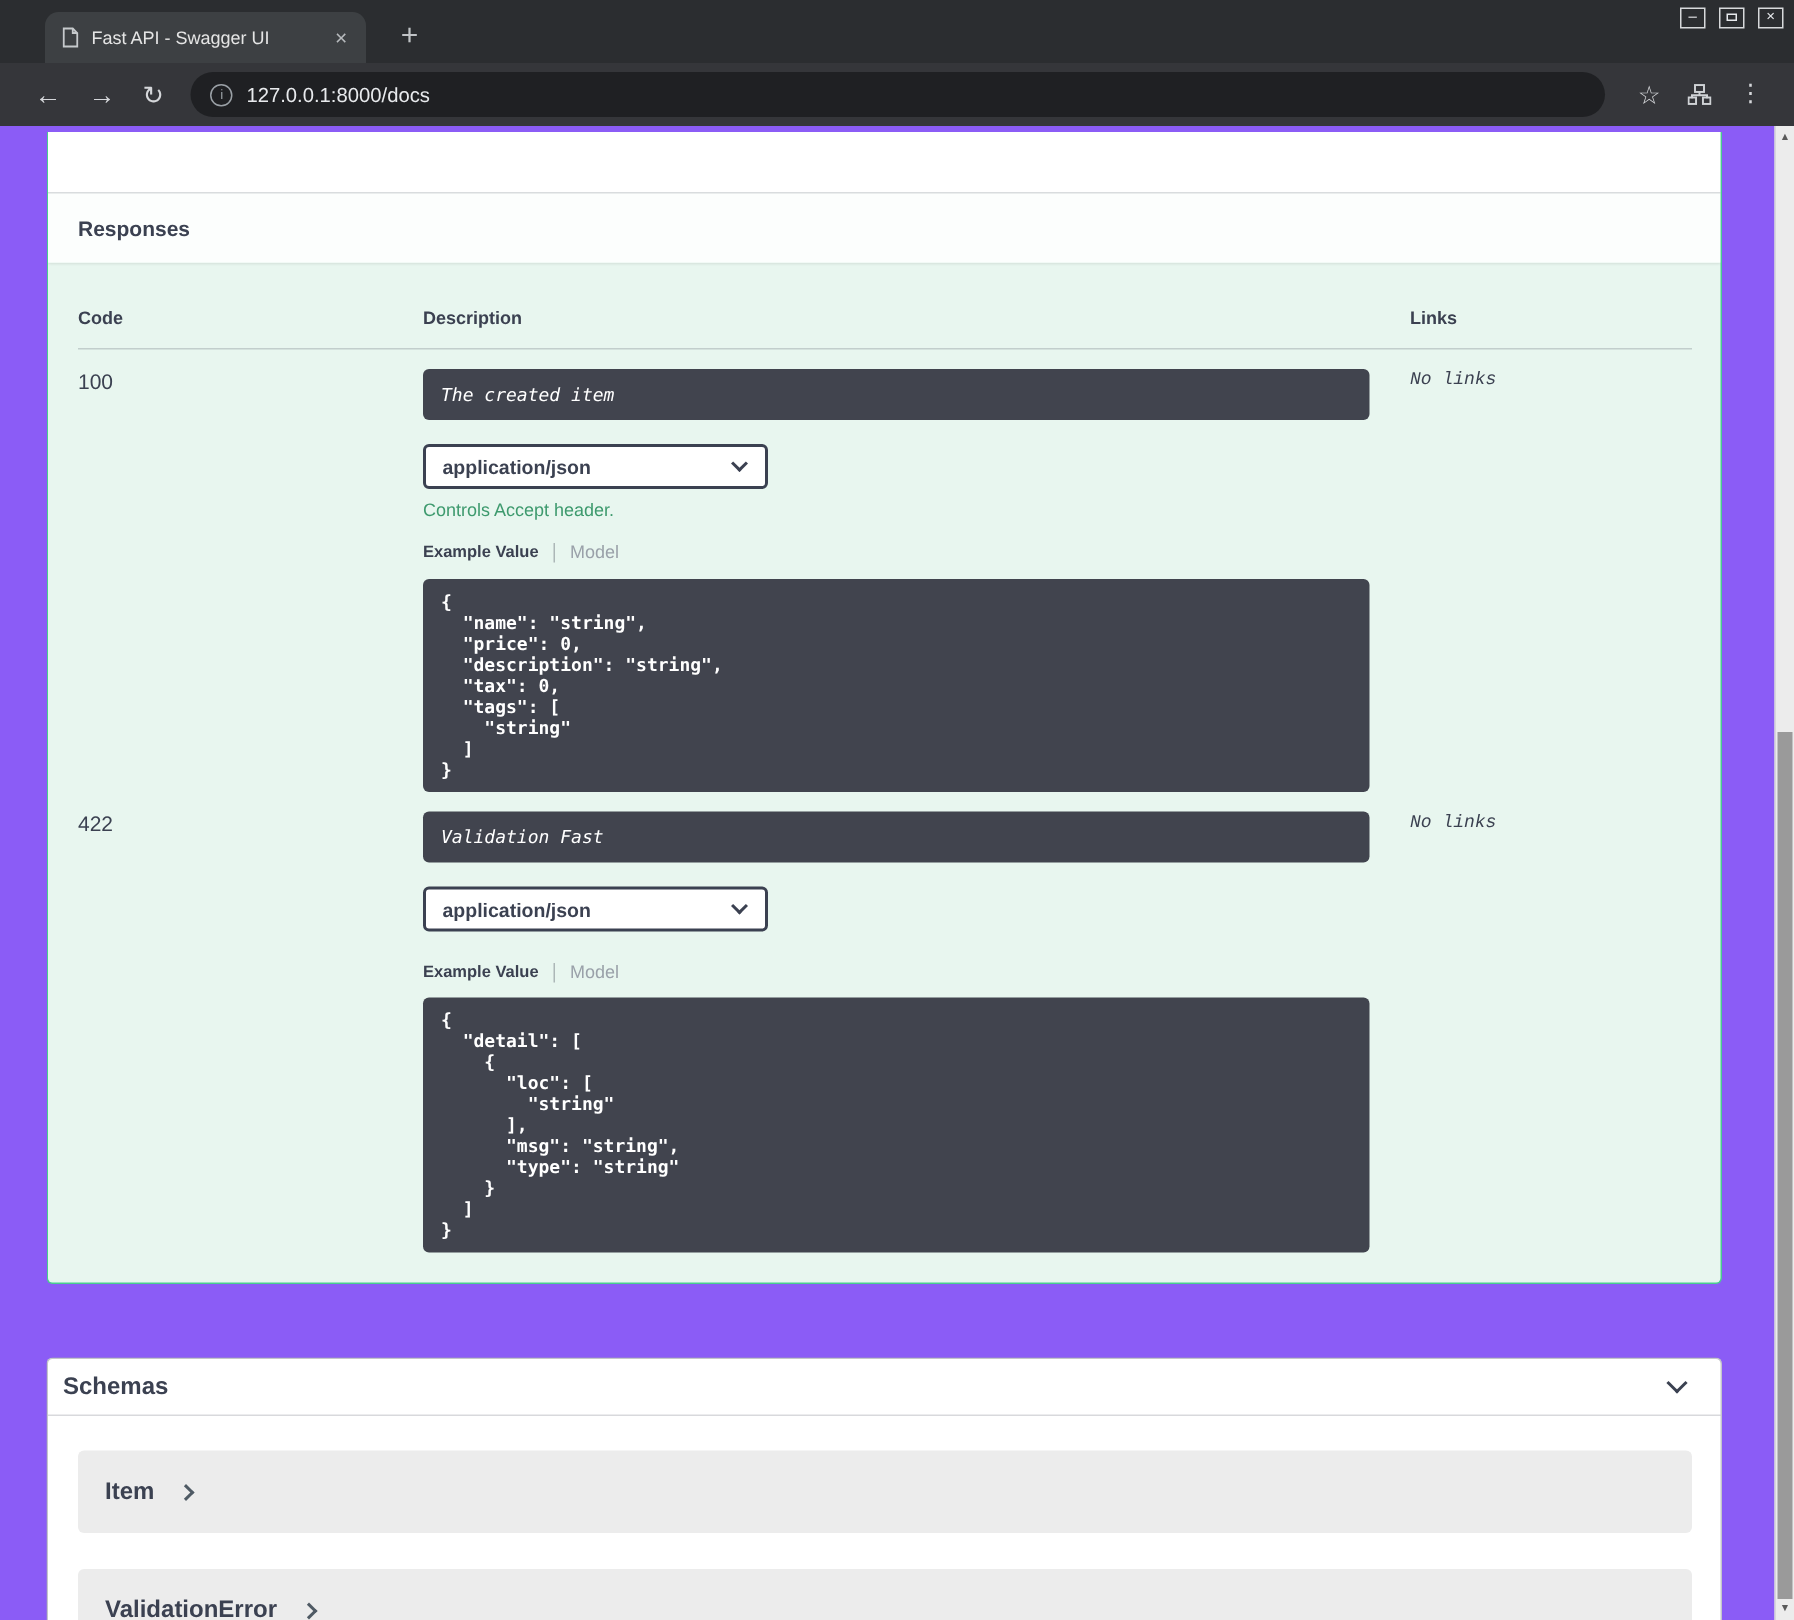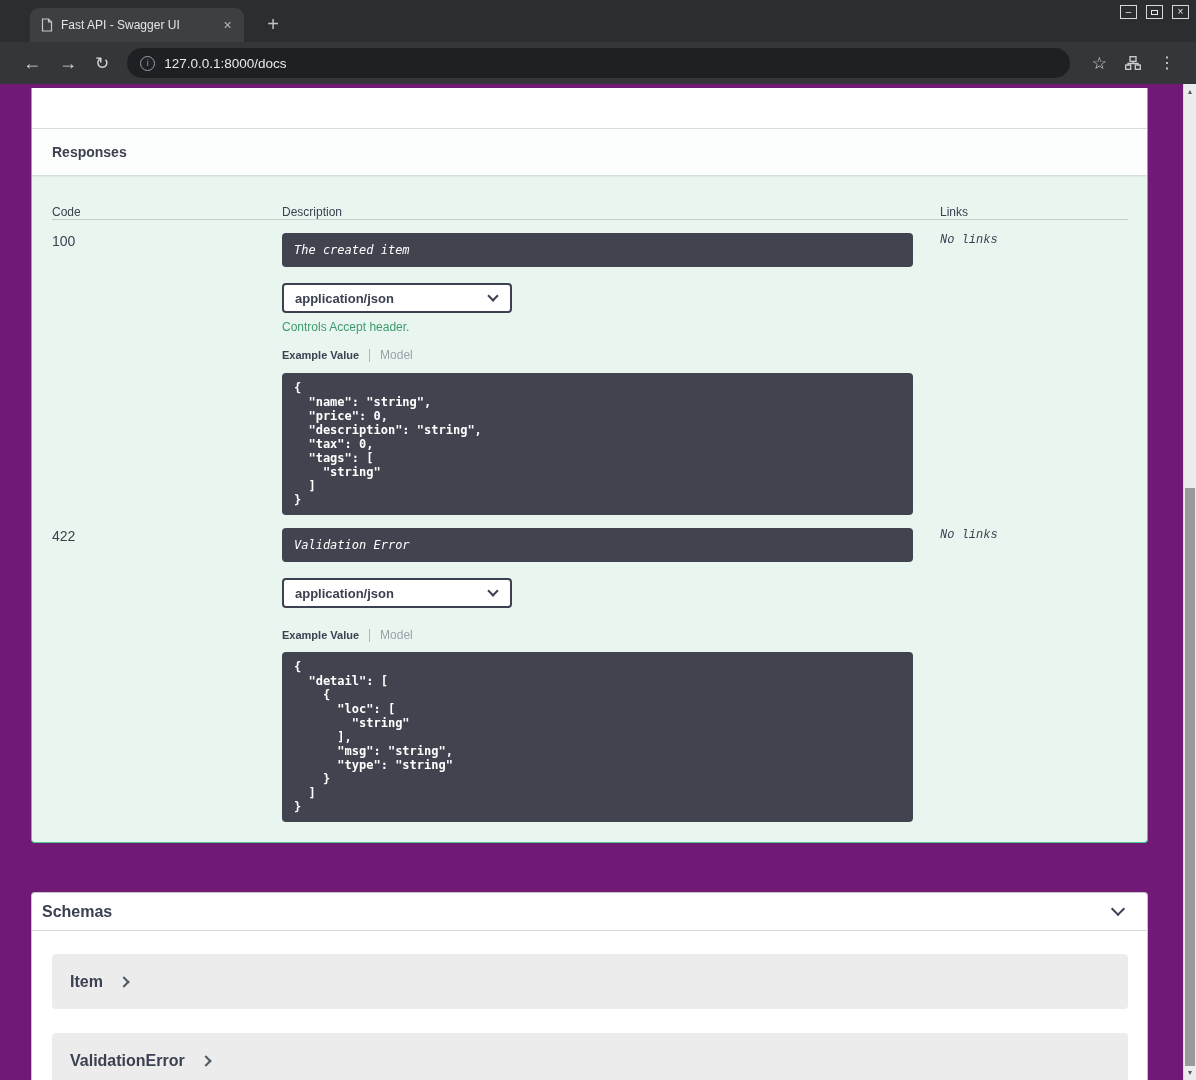--- a/index.html
+++ b/index.html
@@ -36,43 +36,43 @@
   .info-circle {
     flex:none; width:15px; height:15px; border:1.5px solid #9aa0a6; border-radius:50%;
     color:#9aa0a6; font-size:9px; line-height:12px; text-align:center; font-style:normal;
   }
   .url-text { color:#e8eaed; font-size:13.5px; white-space:nowrap; }
   .nav-icon.star { font-size:17px; }
   .nav-icon.menu { font-size:16px; }
   .sitemap { display:flex; }
 
   
-  .page { position:absolute; top:84px; left:0; right:0; bottom:0; background:#701a75; overflow:hidden; }
+  .page { position:absolute; top:84px; left:0; right:0; bottom:0; background:#8b5cf6; overflow:hidden; }
   .content { margin-right:13px; padding:4px 35px 0 31px; }
 
   
   .opblock {
     border:1px solid #49cc90; border-top:none; border-radius:0 0 4px 4px;
     background:#e8f6ef; overflow:hidden;
   }
   .block-top { height:40px; background:#ffffff; }
   .resp-header {
     height:47px; background:rgba(255,255,255,.85);
     border-top:1px solid rgba(59,65,81,.18);
     box-shadow:0 1px 2px rgba(0,0,0,.12);
     display:flex; align-items:center; padding:0 20px;
   }
   .resp-title { font-size:14px; font-weight:700; color:#3b4151; }
 
   .resp-inner { padding:0 19px 20px 20px; }
   .rt-head {
     display:grid; grid-template-columns:230px 1fr 188px;
-    padding-top:30px; 
+    padding-top:30px; padding-bottom:13px;
     border-bottom:1px solid rgba(59,65,81,.22);
-    font-size:12px; font-weight:400; color:#3b4151;
+    font-size:12px; font-weight:700; color:#3b4151;
   }
   .rt-row { display:grid; grid-template-columns:230px 1fr 188px; padding-top:13px; }
   .cell-code { font-size:14px; color:#3b4151; }
   .cell-links { font-size:12px; font-style:italic; color:#3b4151;font-family:Liberation Mono, monospace; }
 
   .md-box {
     width:631px; background:#41444e; border-radius:4px; padding:10px 12px;
     color:#fff; font-family:"DejaVu Sans Mono", monospace;
     font-size:12px; font-style:italic; font-weight:400; line-height:14px;
   }
@@ -217,21 +217,21 @@
     "string"
   ]
 }</pre>
             </div>
             <div class="cell-links">No links</div>
           </div>
 
           <div class="rt-row row-422">
             <div class="cell-code">422</div>
             <div class="cell-desc">
-              <div class="md-box">Validation Error</div>
+              <div class="md-box">Validation Fast</div>
               <div class="media-select">
                 <span>application/json</span>
                 <span class="sel-chevron"></span>
               </div>
               <div class="tabs-row">
                 <span class="tab-ex">Example Value</span>
                 <span class="tab-sep"></span>
                 <span class="tab-mo">Model</span>
               </div>
               <pre class="code-block">{

